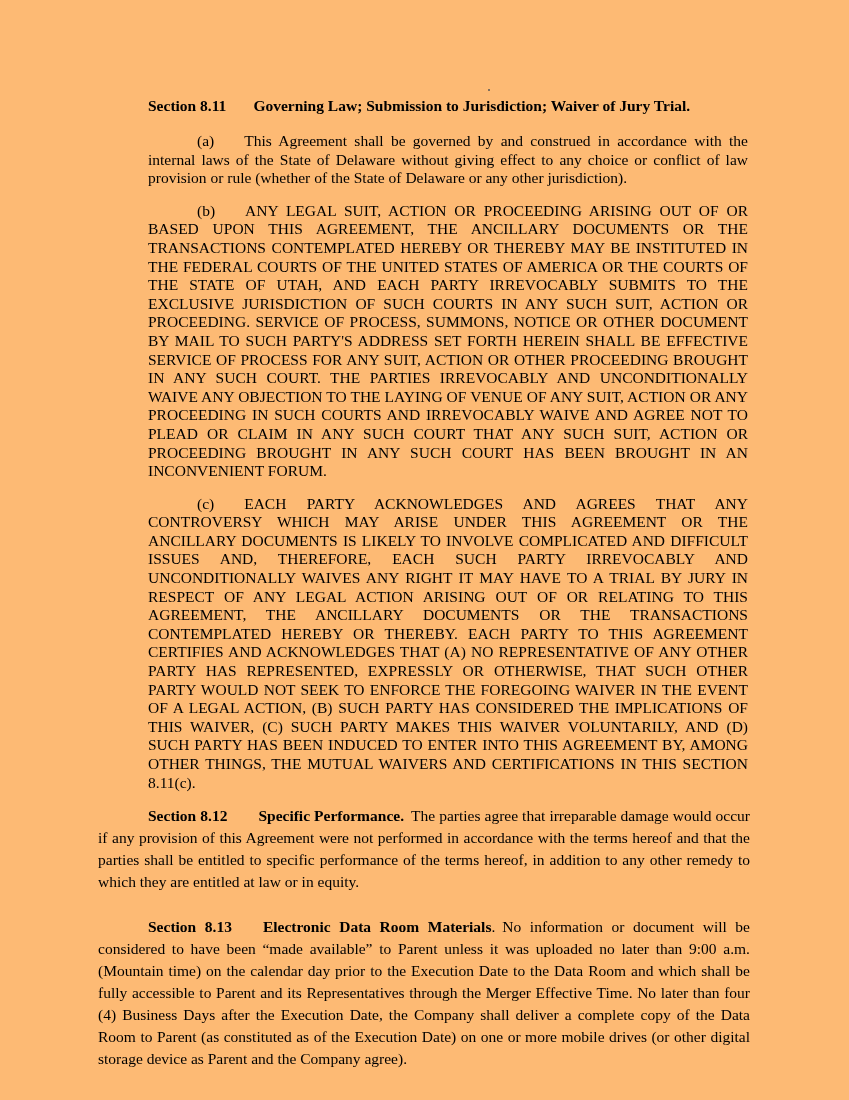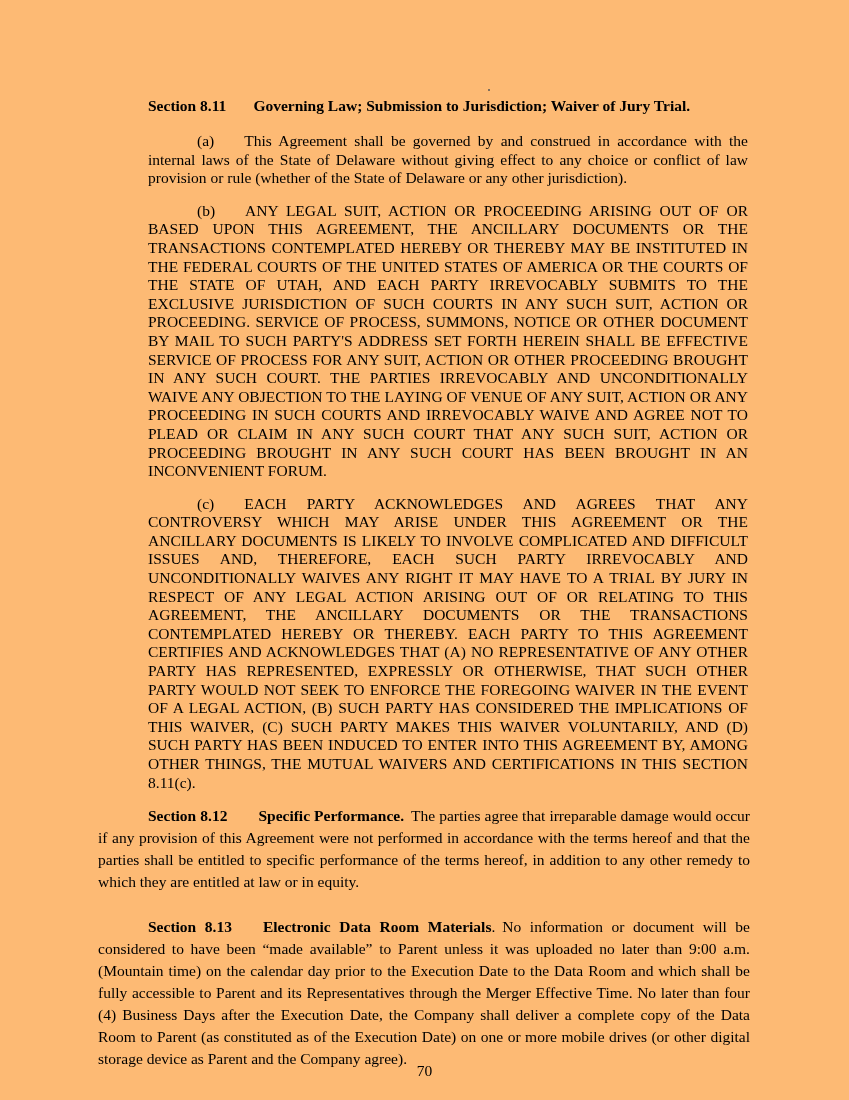--- a/index.html
+++ b/index.html
@@ -79,14 +79,13 @@
     <p class="subsection"><span>(b)</span><span class="tab tab-marker"></span><span>ANY LEGAL SUIT, ACTION OR PROCEEDING ARISING OUT OF OR BASED UPON THIS AGREEMENT, THE ANCILLARY DOCUMENTS OR THE TRANSACTIONS CONTEMPLATED HEREBY OR THEREBY MAY BE INSTITUTED IN THE FEDERAL COURTS OF THE UNITED STATES OF AMERICA OR THE COURTS OF THE STATE OF UTAH, AND EACH PARTY IRREVOCABLY SUBMITS TO THE EXCLUSIVE JURISDICTION OF SUCH COURTS IN ANY SUCH SUIT, ACTION OR PROCEEDING. SERVICE OF PROCESS, SUMMONS, NOTICE OR OTHER DOCUMENT BY MAIL TO SUCH PARTY'S ADDRESS SET FORTH HEREIN SHALL BE EFFECTIVE SERVICE OF PROCESS FOR ANY SUIT, ACTION OR OTHER PROCEEDING BROUGHT IN ANY SUCH COURT. THE PARTIES IRREVOCABLY AND UNCONDITIONALLY WAIVE ANY OBJECTION TO THE LAYING OF VENUE OF ANY SUIT, ACTION OR ANY PROCEEDING IN SUCH COURTS AND IRREVOCABLY WAIVE AND AGREE NOT TO PLEAD OR CLAIM IN ANY SUCH COURT THAT ANY SUCH SUIT, ACTION OR PROCEEDING BROUGHT IN ANY SUCH COURT HAS BEEN BROUGHT IN AN INCONVENIENT FORUM.</span></p>
 
     <p class="subsection"><span>(c)</span><span class="tab tab-marker"></span><span>EACH PARTY ACKNOWLEDGES AND AGREES THAT ANY CONTROVERSY WHICH MAY ARISE UNDER THIS AGREEMENT OR THE ANCILLARY DOCUMENTS IS LIKELY TO INVOLVE COMPLICATED AND DIFFICULT ISSUES AND, THEREFORE, EACH SUCH PARTY IRREVOCABLY AND UNCONDITIONALLY WAIVES ANY RIGHT IT MAY HAVE TO A TRIAL BY JURY IN RESPECT OF ANY LEGAL ACTION ARISING OUT OF OR RELATING TO THIS AGREEMENT, THE ANCILLARY DOCUMENTS OR THE TRANSACTIONS CONTEMPLATED HEREBY OR THEREBY. EACH PARTY TO THIS AGREEMENT CERTIFIES AND ACKNOWLEDGES THAT (A) NO REPRESENTATIVE OF ANY OTHER PARTY HAS REPRESENTED, EXPRESSLY OR OTHERWISE, THAT SUCH OTHER PARTY WOULD NOT SEEK TO ENFORCE THE FOREGOING WAIVER IN THE EVENT OF A LEGAL ACTION, (B) SUCH PARTY HAS CONSIDERED THE IMPLICATIONS OF THIS WAIVER, (C) SUCH PARTY MAKES THIS WAIVER VOLUNTARILY, AND (D) SUCH PARTY HAS BEEN INDUCED TO ENTER INTO THIS AGREEMENT BY, AMONG OTHER THINGS, THE MUTUAL WAIVERS AND CERTIFICATIONS IN THIS SECTION 8.11(c).</span></p>
 
     <p class="section-para"><span class="b">Section 8.12</span><span class="tab tab-section"></span><span class="b">Specific Performance.</span><span class="sentence-gap"></span><span>The parties agree that irreparable damage would occur if any provision of this Agreement were not performed in accordance with the terms hereof and that the parties shall be entitled to specific performance of the terms hereof, in addition to any other remedy to which they are entitled at law or in equity.</span></p>
 
     <p class="section-para gap-large"><span class="b">Section 8.13</span><span class="tab tab-section"></span><span class="b">Electronic Data Room Materials</span><span>.</span><span class="sentence-gap"></span><span>No information or document will be considered to have been “made available” to Parent unless it was uploaded no later than 9:00 a.m. (Mountain time) on the calendar day prior to the Execution Date to the Data Room and which shall be fully accessible to Parent and its Representatives through the Merger Effective Time. No later than four (4) Business Days after the Execution Date, the Company shall deliver a complete copy of the Data Room to Parent (as constituted as of the Execution Date) on one or more mobile drives (or other digital storage device as Parent and the Company agree).</span></p>
 
   </div>
 
-  <div class="page-number">70</div>
 </div>
 
 </body></html>

